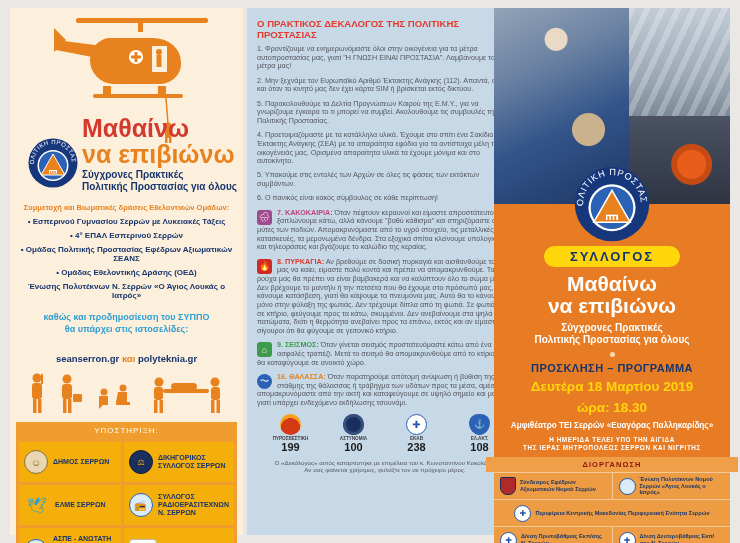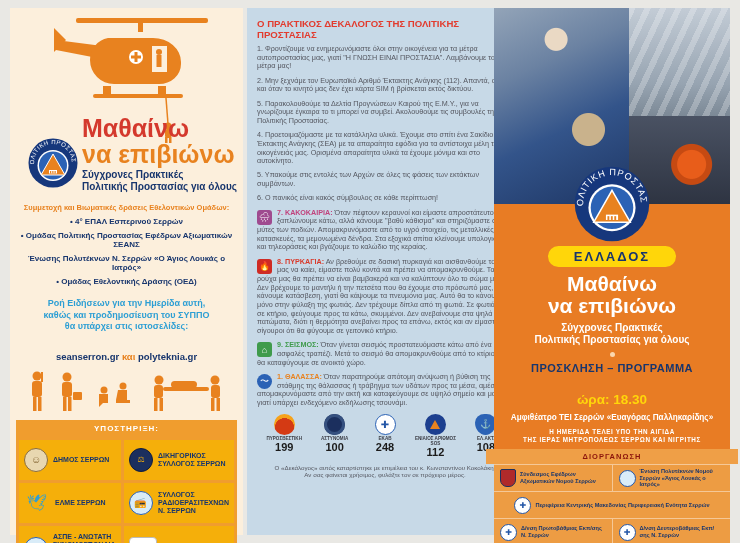--- a/index.html
+++ b/index.html
@@ -14,21 +14,21 @@
   .title-txt{margin-left:4px;}
   .t1{font-size:25px;font-weight:bold;color:#d4392d;line-height:25px;}
   .t2{font-size:25px;font-weight:bold;color:#e8821f;line-height:26px;}
   .sub{font-size:10px;font-weight:bold;color:#17356d;line-height:12px;margin-top:2px;}
   .intro{font-size:7.5px;color:#e8821f;font-weight:bold;text-align:center;margin-top:10px;}
   .vol{font-size:8px;font-weight:bold;color:#17356d;text-align:center;margin-top:5px;line-height:9px;padding:0 8px;}
   .news{font-size:9px;font-weight:bold;color:#2e9fd4;text-align:center;line-height:11.5px;margin-top:12px;}
   .sites{font-size:9.5px;font-weight:bold;color:#17356d;text-align:center;margin-top:18px;}
   .sites .and{color:#e8821f;}
   #pictos{display:block;margin:8px auto 0;}
-  .support-band{background:#f09d2e;color:#fff;font-size:8px;font-weight:bold;text-align:center;letter-spacing:1px;padding:4px 0;margin:4px 6px 0;}
+  .support-band{background:#f09d2e;color:#fff;font-size:8px;font-weight:normal;text-align:center;letter-spacing:1px;padding:4px 0;margin:4px 6px 0;}
   .support-grid{margin:0 6px;background:#f09d2e;padding:3px;display:grid;grid-template-columns:1fr 1fr;gap:3px;}
   .cell{background:#f5af0a;display:flex;align-items:center;gap:5px;padding:6px 5px;min-height:28px;}
   .cell.wide3{min-height:34px;}
   .chip{width:22px;height:22px;border-radius:50%;flex:0 0 auto;display:flex;align-items:center;justify-content:center;font-size:10px;}
   .chip.tan{background:#e8d7b0;border:1px solid #8a6d3b;color:#8a6d3b;}
   .chip.navy{background:#1b2f5e;border:1px solid #0e1d3f;color:#f5af0a;font-size:8px;}
   .chip.blue{background:#d9ecf8;border:1px solid #2b62b5;color:#2b62b5;}
   .chip.white{background:#fff;border:1px solid #bbb;border-radius:4px;width:26px;}
   .dove{font-size:16px;color:#2e9fd4;width:26px;text-align:center;flex:0 0 auto;}
   .cell-label{font-size:7px;font-weight:bold;color:#17356d;line-height:8px;}
@@ -71,21 +71,21 @@
     linear-gradient(180deg,#4a5263,#2e3442);}
   .cp-logo-lg{position:absolute;left:50%;bottom:-38px;transform:translateX(-50%);width:76px;height:76px;z-index:5;}
   .orange-body{flex:1;display:flex;flex-direction:column;align-items:center;padding-top:42px;}
   .pill{background:#ffd60a;color:#17356d;font-weight:bold;font-size:13px;letter-spacing:2px;border-radius:12px;padding:3px 26px;}
   .r-t1{color:#fff;font-weight:bold;font-size:21px;line-height:22px;margin-top:6px;}
   .r-t2{color:#fff;font-weight:bold;font-size:21px;line-height:22px;}
   .r-sub{color:#fff;font-weight:bold;font-size:10px;line-height:12px;text-align:center;margin-top:5px;}
   .dot-div{width:5px;height:5px;border-radius:50%;background:#fbd7ae;margin:6px 0 5px;}
   .invite{color:#17356d;font-weight:bold;font-size:11px;letter-spacing:.5px;}
   .r-date{color:#ffd60a;font-weight:bold;font-size:13.5px;margin-top:5px;}
-  .r-time{color:#ffd60a;font-weight:bold;font-size:13.5px;margin-top:18px;}
+  .r-time{color:#ffd60a;font-weight:bold;font-size:13.5px;margin-top:6px;}
   .venue{color:#fff;font-weight:bold;font-size:8.2px;margin-top:6px;}
   .aegis{color:#fff;font-size:6.3px;font-weight:bold;letter-spacing:.6px;text-align:center;line-height:8px;margin-top:6px;}
   .org-band{width:100%;background:#ef9f47;color:#8c150c;font-weight:bold;font-size:7.5px;letter-spacing:1px;text-align:center;padding:3px 8px;margin-top:5px;}
   .org-grid{width:100%;background:#ed9c43;}
   .org-row{display:flex;border-top:1px solid rgba(255,255,255,.45);}
   .org-cell{flex:1;display:flex;align-items:center;justify-content:flex-start;gap:4px;padding:3px 6px;min-height:20px;}
   .org-cell + .org-cell{border-left:1px solid rgba(255,255,255,.45);}
   .org-cell.center{justify-content:center;}
   .org-label{font-size:5.6px;font-weight:bold;color:#17356d;line-height:6.6px;}
   .flag-chip{width:15px;height:15px;border-radius:50%;background:#fff;border:1px solid #2457a7;color:#2457a7;font-size:8px;display:flex;align-items:center;justify-content:center;flex:0 0 auto;}
@@ -144,27 +144,27 @@
         <div class="t1">Μαθαίνω</div>
         <div class="t2">να επιβιώνω</div>
         <div class="sub">
           <div>Σύγχρονες Πρακτικές</div>
           <div>Πολιτικής Προστασίας για όλους</div>
         </div>
       </div>
     </div>
 
     <div class="intro">Συμμετοχή και Βιωματικές δράσεις Εθελοντικών Ομάδων:</div>
+    <div class="vol">• Εσπερινού Γυμνασίου Σερρών με Λυκειακές Τάξεις</div>
     <div class="vol">• 4° ΕΠΑΛ  Εσπερινού Σερρών</div>
     <div class="vol">• Ομάδας Πολιτικής Προστασίας Εφέδρων Αξιωματικών ΣΕΑΝΣ</div>
+    <div class="vol">• Ομάδας Εθελοντικής Δράσης  (ΟΕΔ)</div>
     <div class="vol">Ένωσης Πολυτέκνων Ν. Σερρών  «Ο Άγιος Λουκάς ο Ιατρός»</div>
-    <div class="vol">• Ομάδας Εθελοντικής Δράσης  (ΟΕΔ)</div>
 
     <div class="news">
-      <div>Ροή Ειδήσεων για την Ημερίδα αυτή,</div>
       <div>καθώς και προδημοσίευση του ΣΥΠΠΟ</div>
       <div>θα υπάρχει στις ιστοσελίδες:</div>
     </div>
     <div class="sites">
       <span>seanserron.gr</span>
       <span class="and">και</span>
       <span>polyteknia.gr</span>
     </div>
 
     <svg id="pictos" width="215" height="46" viewBox="0 0 215 46">
@@ -253,46 +253,39 @@
     <span class="kw kw8">8. ΠΥΡΚΑΓΙΑ:</span>
     <span>Αν βρεθούμε σε δασική πυρκαγιά και αισθανθούμε το αυτί μας να καίει, είμαστε πολύ κοντά και πρέπει να απομακρυνθούμε. Τα ρούχα μας θα πρέπει να είναι βαμβακερά και να καλύπτουν όλο το σώμα μας. Δεν βρέχουμε το μαντήλι ή την πετσέτα που θα έχουμε στο πρόσωπό μας, όταν κάνουμε κατάσβεση, γιατί θα κάψουμε τα πνευμόνια μας. Αυτό θα το κάνουμε μόνο στην φύλαξη της φωτιάς. Δεν τρέχουμε δίπλα από τη φωτιά. Σε φωτιά μέσα σε κτήριο, φεύγουμε προς τα κάτω, σκυμμένοι. Δεν ανεβαίνουμε στα ψηλά πατώματα, διότι η θερμότητα ανεβαίνει προς τα επάνω, εκτός και αν είμαστε σίγουροι ότι θα φύγουμε σε γειτονικό κτήριο.</span>
   </div>
   <div class="dec-item">
     <span class="hz-icon hz9">⌂</span>
     <span class="kw kw9">9. ΣΕΙΣΜΟΣ:</span>
     <span>Όταν γίνεται σεισμός προστατευόμαστε κάτω από ένα ασφαλές τραπέζι. Μετά το σεισμό θα απομακρυνθούμε από το κτίριο και θα καταφύγουμε σε ανοικτό χώρο.</span>
   </div>
   <div class="dec-item">
     <span class="hz-icon hz10">〜</span>
-    <span class="kw kw10">1. ΘΑΛΑΣΣΑ:</span>
+    <span class="kw kw10">16. ΘΑΛΑΣΣΑ:</span>
     <span>Όταν παρατηρούμε απότομη ανύψωση ή βύθιση της στάθμης της θάλασσας ή τράβηγμα των υδάτων προς τα μέσα, αμέσως απομακρυνόμαστε από την ακτή και καταφεύγουμε σε υψηλό σημείο και μακριά, γιατί υπάρχει ενδεχόμενο εκδήλωσης τσουνάμι.</span>
   </div>
 
   <div class="emg-row">
     <div class="emg">
       <div class="emg-ic e-fire"></div>
       <div class="emg-label">ΠΥΡΟΣΒΕΣΤΙΚΗ</div>
       <div class="emg-num">199</div>
     </div>
     <div class="emg">
       <div class="emg-ic e-pol"></div>
       <div class="emg-label">ΑΣΤΥΝΟΜΙΑ</div>
       <div class="emg-num">100</div>
     </div>
     <div class="emg">
       <div class="emg-ic e-ekab">✚</div>
       <div class="emg-label">ΕΚΑΒ</div>
-      <div class="emg-num">248</div>
-    </div>
-    <div class="emg">
-      <div class="emg-ic e-112">
-          <i></i>
-        </div>
-      <div class="emg-label">ΕΝΙΑΙΟΣ ΑΡΙΘΜΟΣ SOS</div>
-      <div class="emg-num">112</div>
+      <div class="emg-num">238</div>
     </div>
     <div class="emg">
       <div class="emg-ic e-coast">⚓</div>
       <div class="emg-label">ΕΛ.ΑΚΤ.</div>
       <div class="emg-num">108</div>
     </div>
   </div>
 
   <div class="dec-foot">
     <div>Ο «Δεκάλογος» αυτός καταρτίστηκε με επιμέλεια του κ. Κωνσταντίνου Κοκολάκη.</div>
@@ -319,29 +312,30 @@
       <circle cx="50" cy="55" r="28" fill="#2b62b5"></circle>
       <polygon points="50,32 74,74 26,74" fill="#e8821f" stroke="#fff" stroke-width="2"></polygon>
       <rect x="42" y="64" width="16" height="7" fill="#fff"></rect>
       <rect x="44" y="66" width="2.5" height="5" fill="#e8821f"></rect>
         <rect x="48.5" y="66" width="2.5" height="5" fill="#e8821f"></rect>
         <rect x="53" y="66" width="2.5" height="5" fill="#e8821f"></rect>
     </svg>
   </div>
 
   <div class="orange-body">
-    <div class="pill">ΕΛΛΑΔΟΣ</div>
+    <div class="pill">ΣΥΛΛΟΓΟΣ</div>
     <div class="r-t1">Μαθαίνω</div>
     <div class="r-t2">να επιβιώνω</div>
     <div class="r-sub">
       <div>Σύγχρονες Πρακτικές</div>
       <div>Πολιτικής Προστασίας για όλους</div>
     </div>
     <div class="dot-div"></div>
     <div class="invite">ΠΡΟΣΚΛΗΣΗ – ΠΡΟΓΡΑΜΜΑ</div>
+    <div class="r-date">Δευτέρα 18 Μαρτίου 2019</div>
     <div class="r-time">ώρα: 18.30</div>
     <div class="venue">Αμφιθέατρο ΤΕΙ Σερρών «Ευαγόρας Παλληκαρίδης»</div>
     <div class="aegis">
       <div>Η ΗΜΕΡΙΔΑ ΤΕΛΕΙ ΥΠΟ ΤΗΝ ΑΙΓΙΔΑ</div>
       <div>ΤΗΣ ΙΕΡΑΣ ΜΗΤΡΟΠΟΛΕΩΣ ΣΕΡΡΩΝ ΚΑΙ ΝΙΓΡΙΤΗΣ</div>
     </div>
 
     <div class="org-band">ΔΙΟΡΓΑΝΩΣΗ</div>
     <div class="org-grid">
       <div class="org-row">

